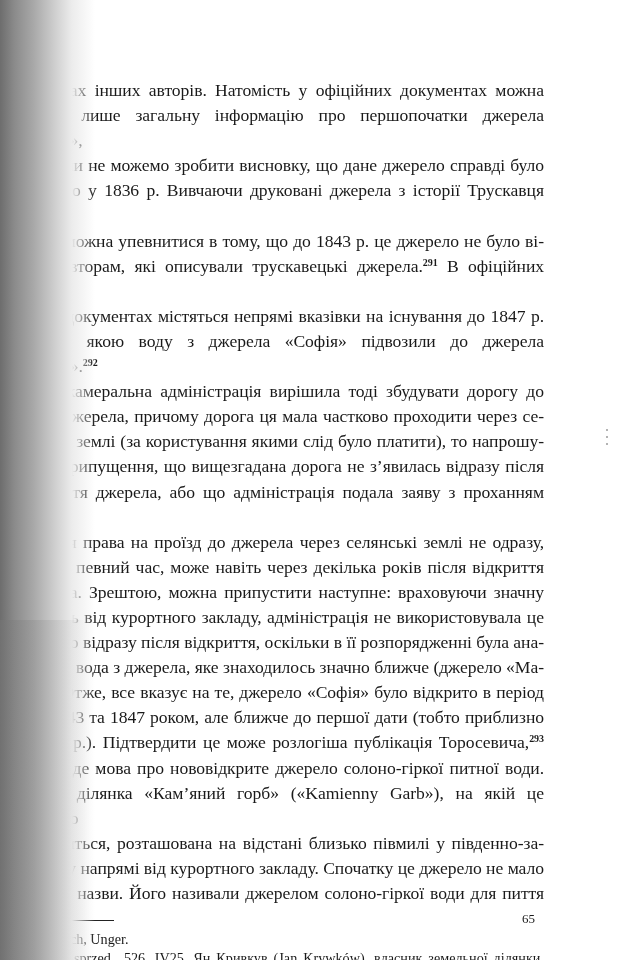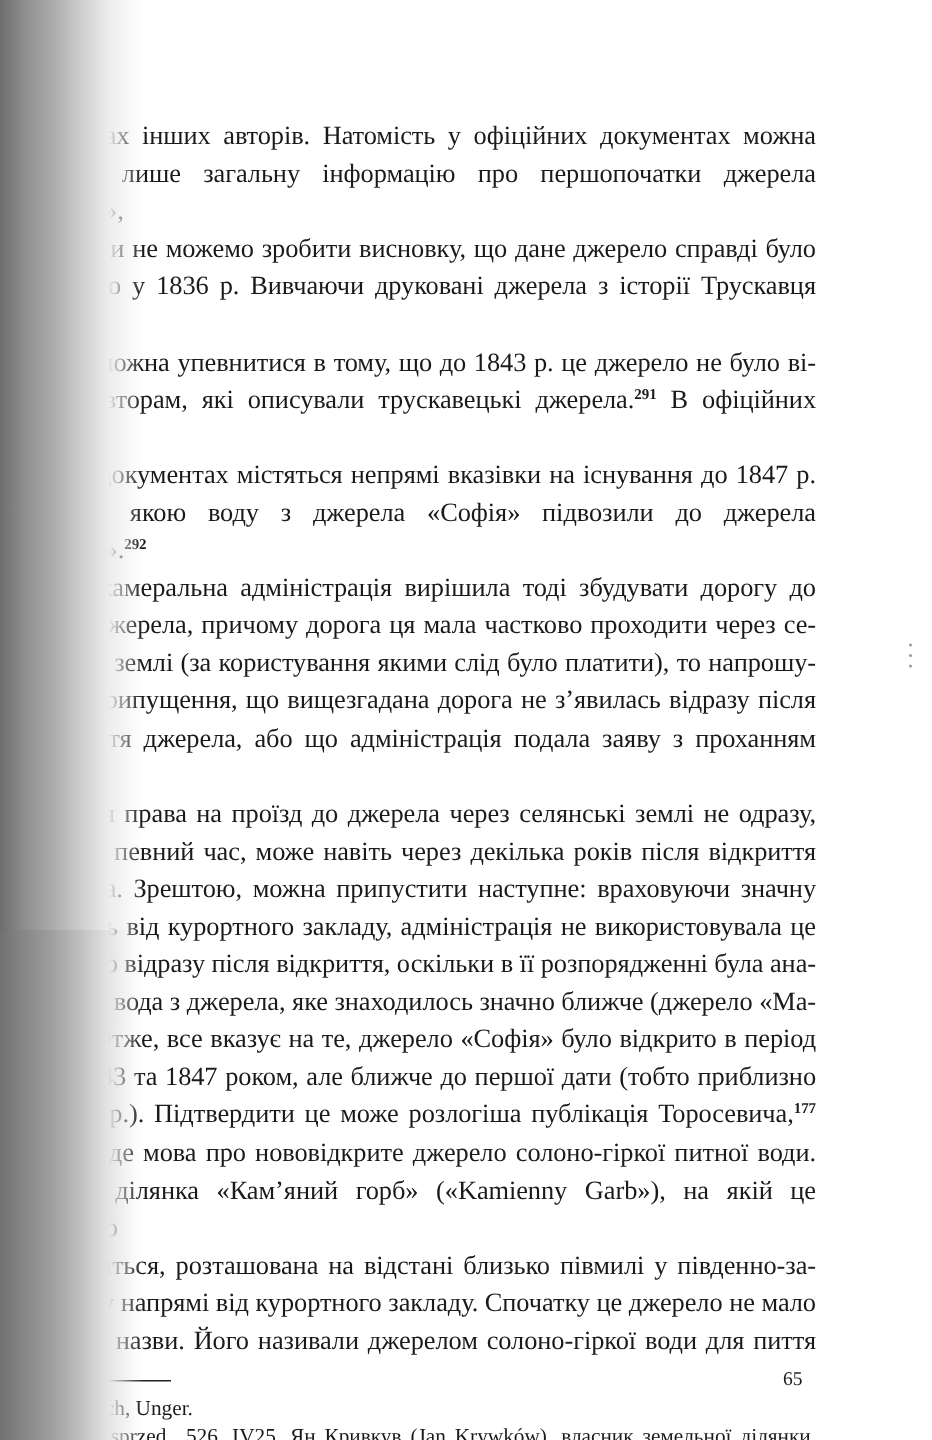--- a/index.html
+++ b/index.html
@@ -66,21 +66,21 @@
       <p>ється припущення, що вищезгадана дорога не з’явилась відразу після</p>
       <p>відкриття джерела, або що адміністрація подала заяву з проханням про</p>
       <p>надання права на проїзд до джерела через селянські землі не одразу,</p>
       <p>а через певний час, може навіть через декілька років після відкриття</p>
       <p>джерела. Зрештою, можна припустити наступне: враховуючи значну</p>
       <p>відстань від курортного закладу, адміністрація не використовувала це</p>
       <p>джерело відразу після відкриття, оскільки в її розпорядженні була ана-</p>
       <p>логічна вода з джерела, яке знаходилось значно ближче (джерело «Ма-</p>
       <p>рія»). Отже, все вказує на те, джерело «Софія» було відкрито в період</p>
       <p>між 1843 та 1847 роком, але ближче до першої дати (тобто приблизно</p>
-      <p>у 1844 р.). Підтвердити це може розлогіша публікація Торосевича,<sup>177</sup></p>
+      <p>у 1844 р.). Підтвердити це може розлогіша публікація Торосевича,<sup>293</sup></p>
       <p>у якій іде мова про нововідкрите джерело солоно-гіркої питної води.</p>
       <p>Лісова ділянка «Кам’яний горб» («Kamienny Garb»), на якій це джерело</p>
       <p>знаходиться, розташована на відстані близько півмилі у південно-за-</p>
       <p>хідному напрямі від курортного закладу. Спочатку це джерело не мало</p>
       <p>власної назви. Його називали джерелом солоно-гіркої води для пиття</p>
     </div>
   <div class="fn-rule"></div>
   <div class="footnotes" id="footnotes">
       <p class="fn-line indent short"><sup>291</sup> Koch, Unger.</p>
       <p class="fn-line indent"><sup>292</sup> A. sprzed., 526, IV25. Ян Кривкув (Jan Krywków), власник земельної ділянки,</p>

